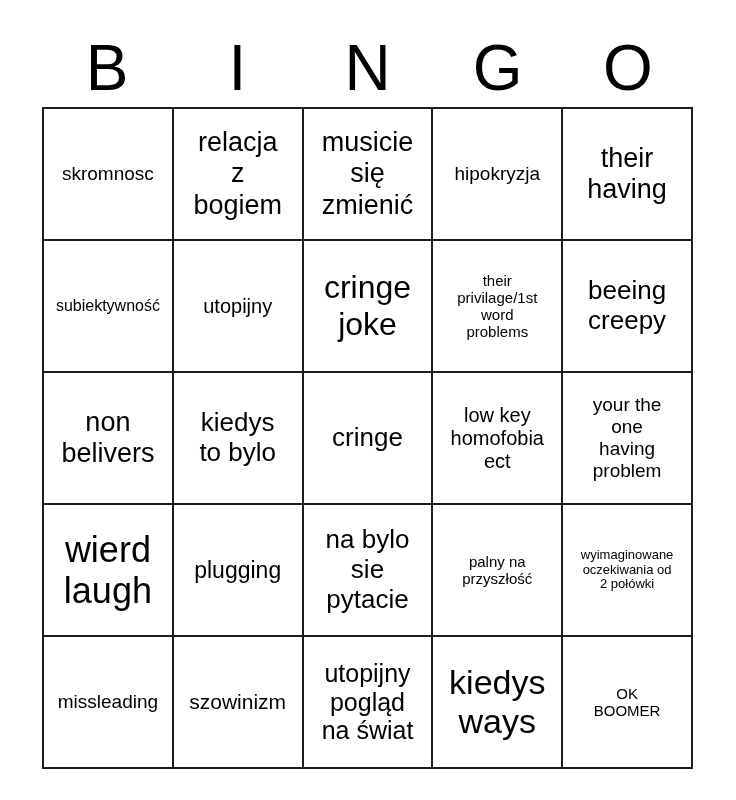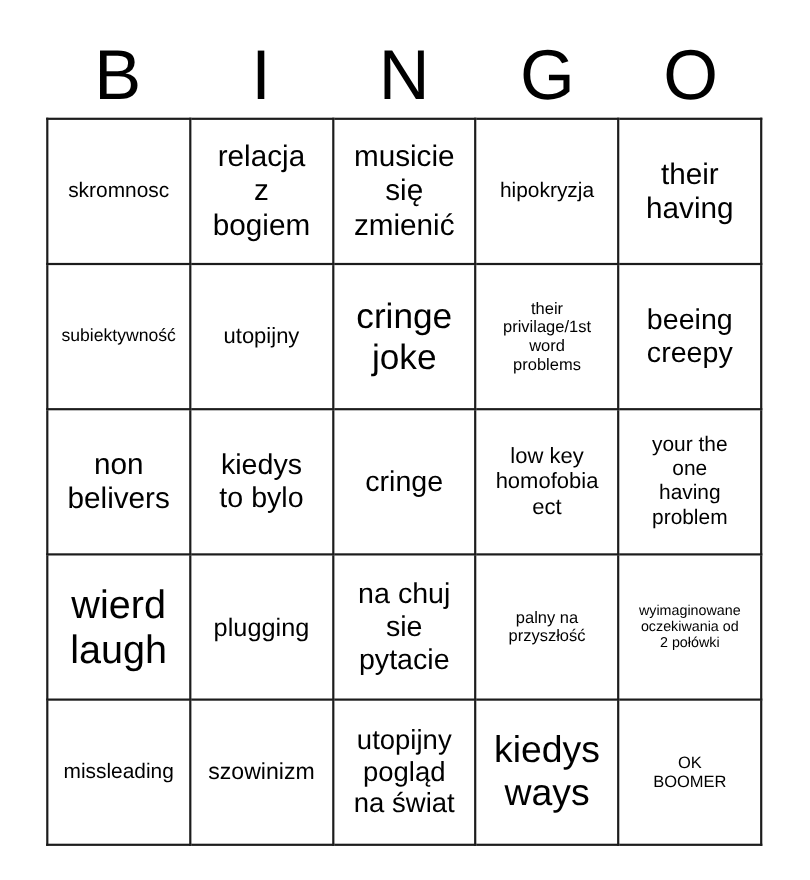--- a/index.html
+++ b/index.html
@@ -109,21 +109,21 @@
 ect</td>
       <td class="fs19">your the
 one
 having
 problem</td>
     </tr>
     <tr>
       <td class="fs36">wierd
 laugh</td>
       <td class="fs22">plugging</td>
-      <td class="fs26">na chuj
+      <td class="fs26">na bylo
 sie
 pytacie</td>
       <td class="fs23">palny na
 przyszłość</td>
       <td class="fs13">wyimaginowane
 oczekiwania od
 2 połówki</td>
     </tr>
     <tr>
       <td class="fs19">missleading</td>

